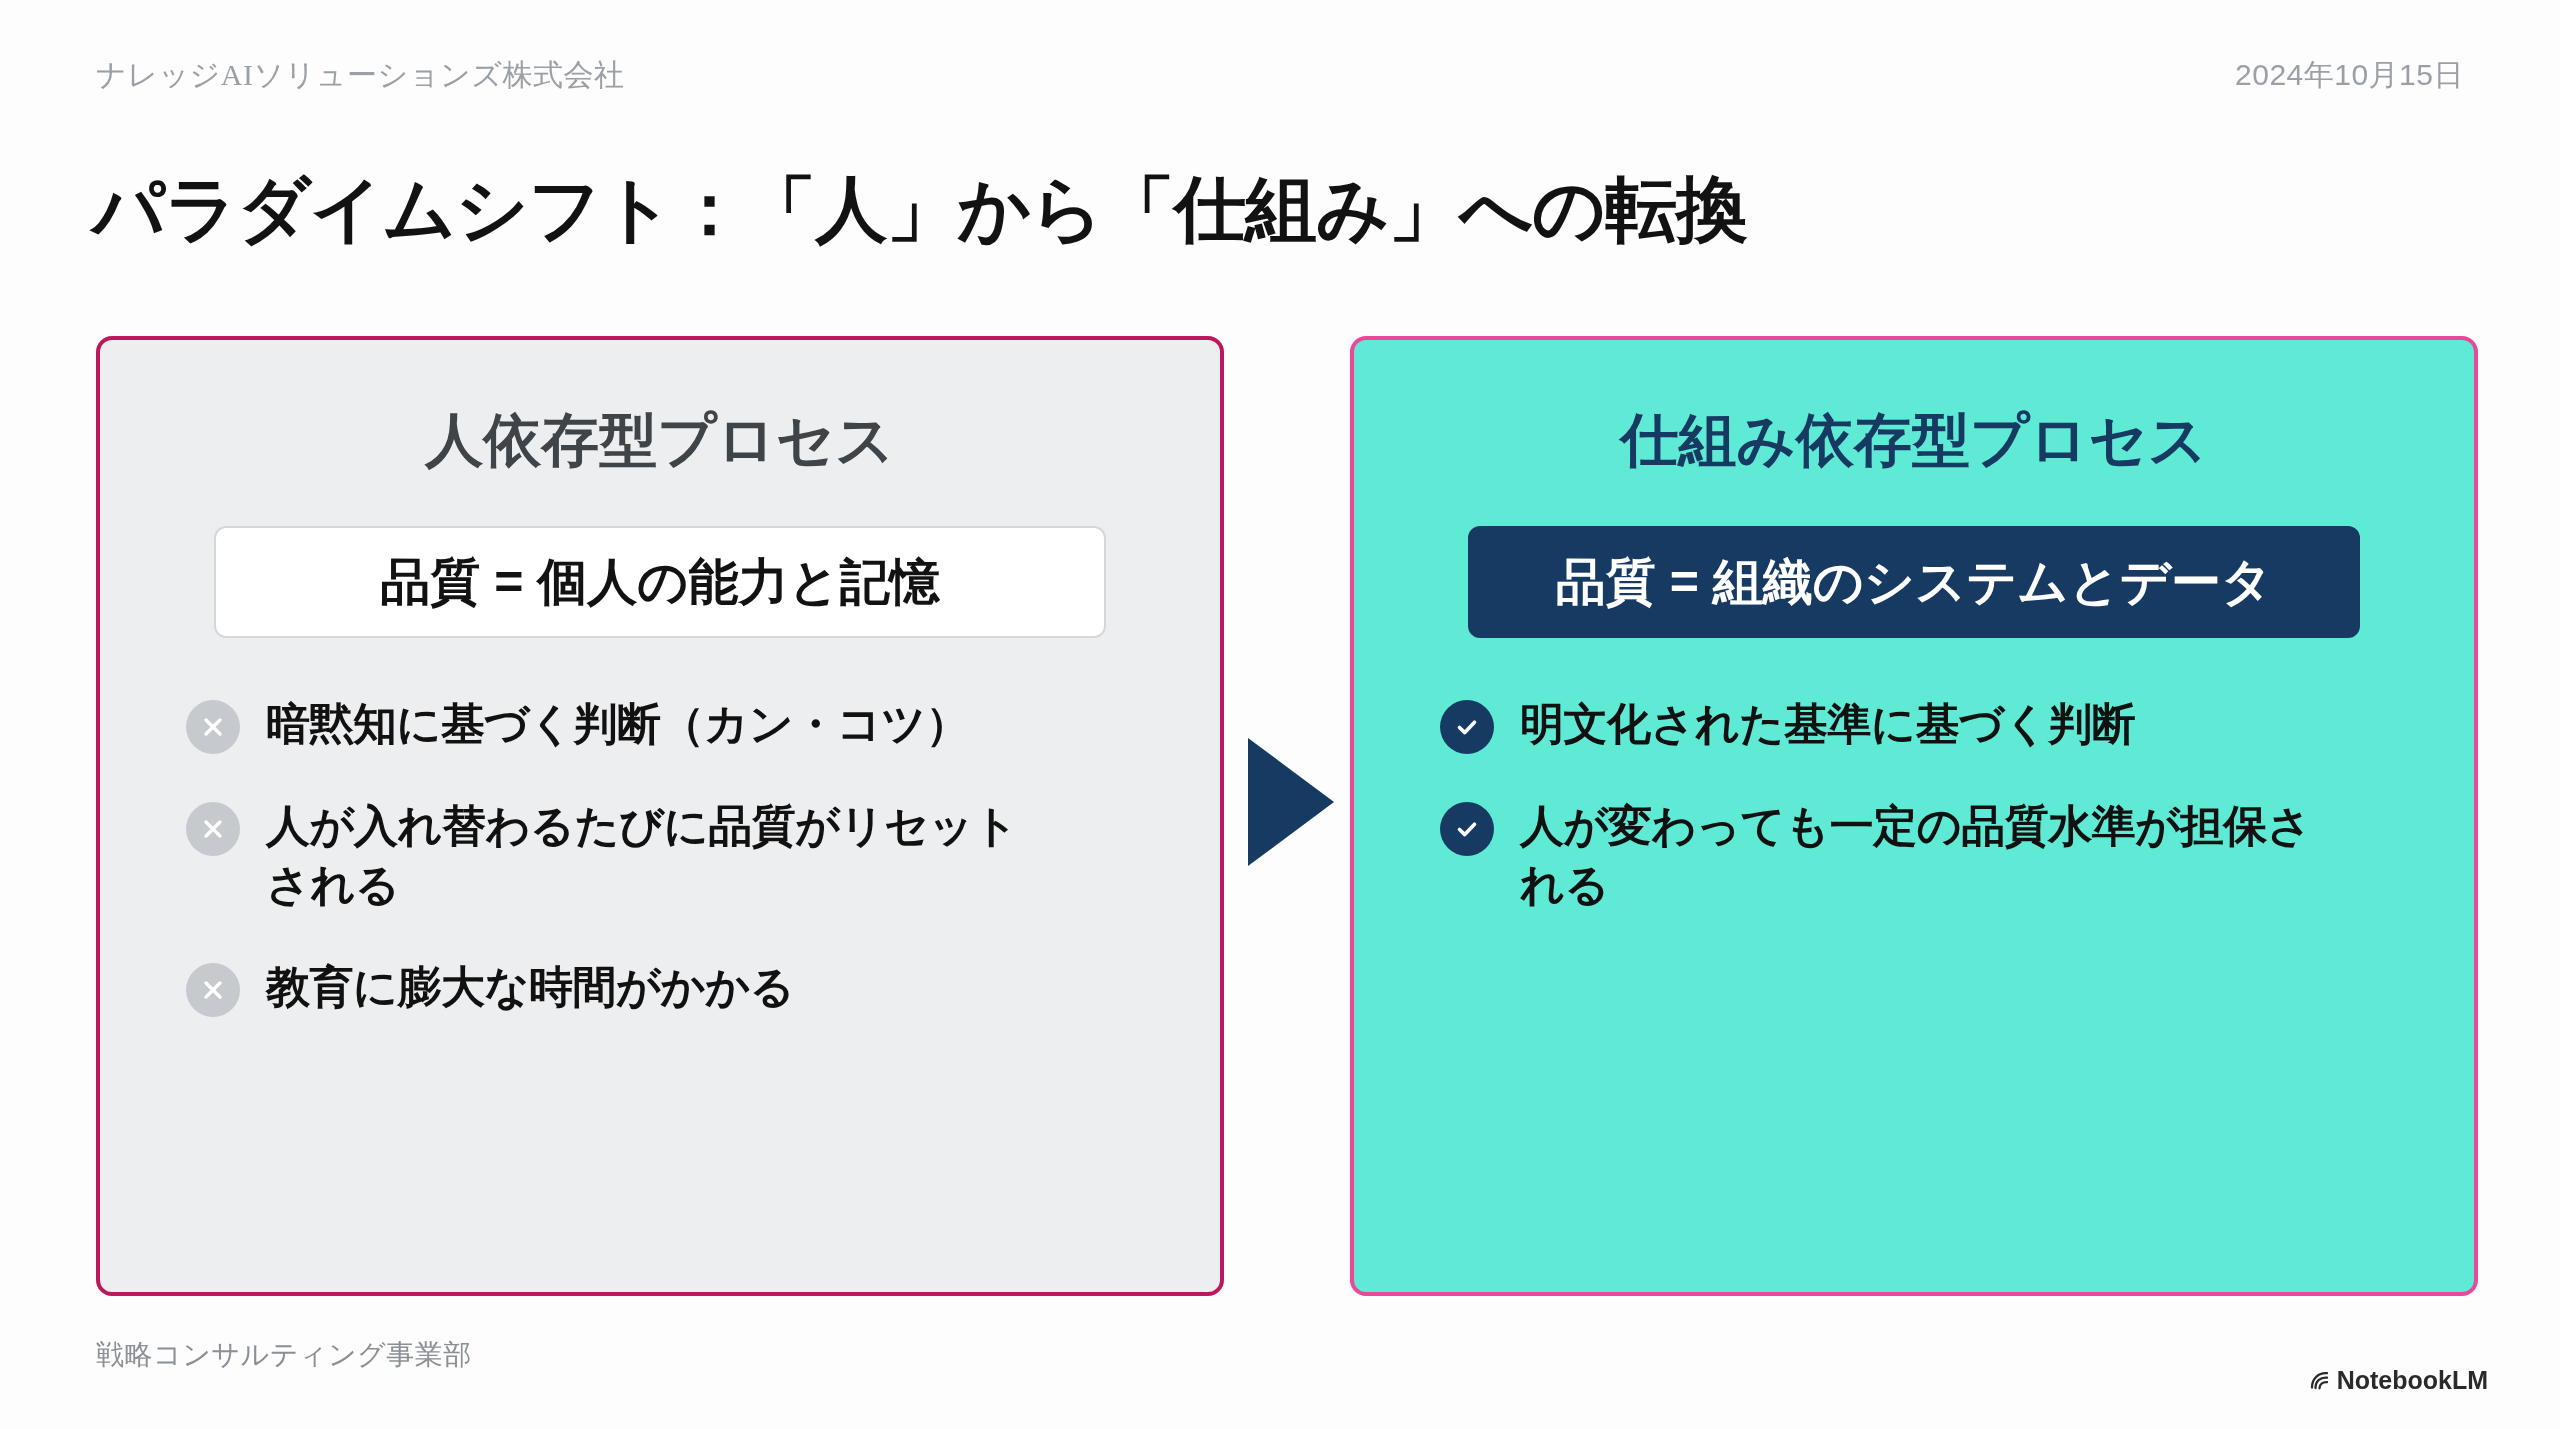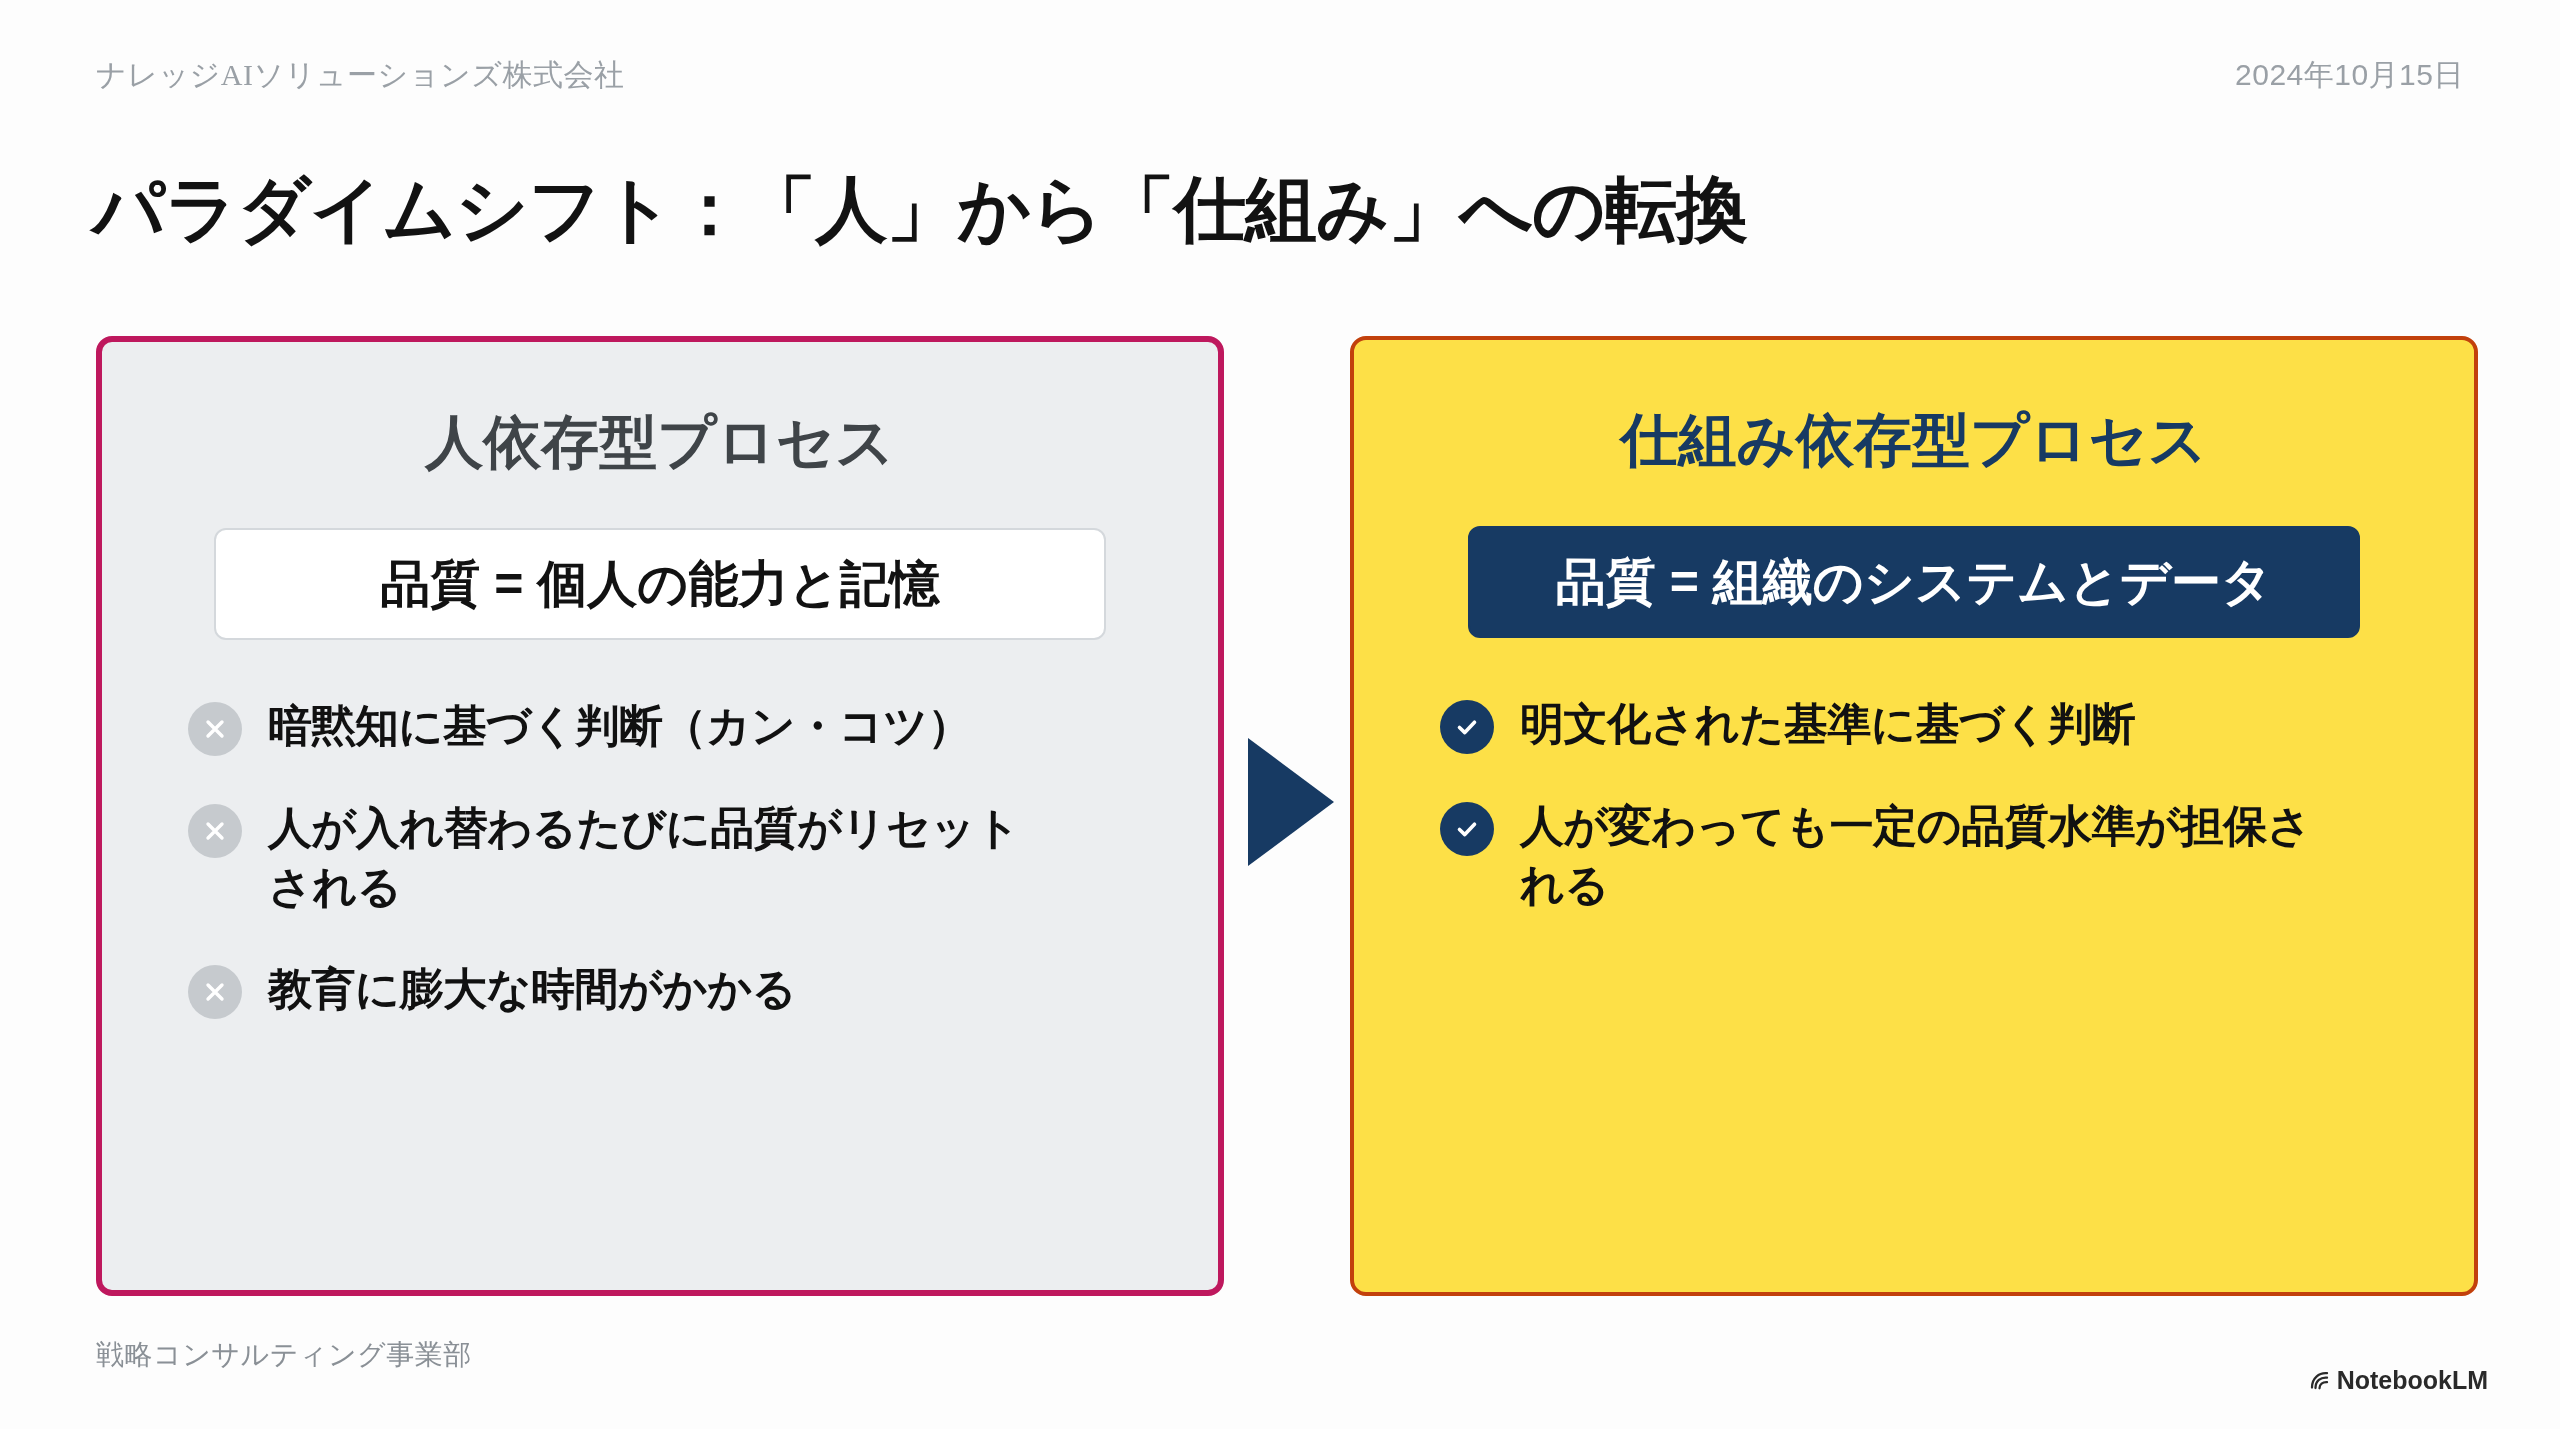--- a/index.html
+++ b/index.html
@@ -69,28 +69,28 @@
     position: absolute;
     top: 0;
     height: 960px;
     border-radius: 16px;
   }
 
   .panel-before {
     left: 0;
     width: 1128px;
     background: #eceef0;
-    border: 6px solid #be185d;
+    border: 4px solid #be185d;
   }
 
   .panel-after {
     right: 0;
     width: 1128px;
-    background: #fde047;
-    border: 4px solid #c2410c;
+    background: #5eead4;
+    border: 4px solid #ec4899;
   }
 
   .panel-heading {
     margin-top: 62px;
     text-align: center;
     font-size: 58px;
     font-weight: 700;
     letter-spacing: 0px;
   }
   .panel-before .panel-heading { color: #3f4448; }

